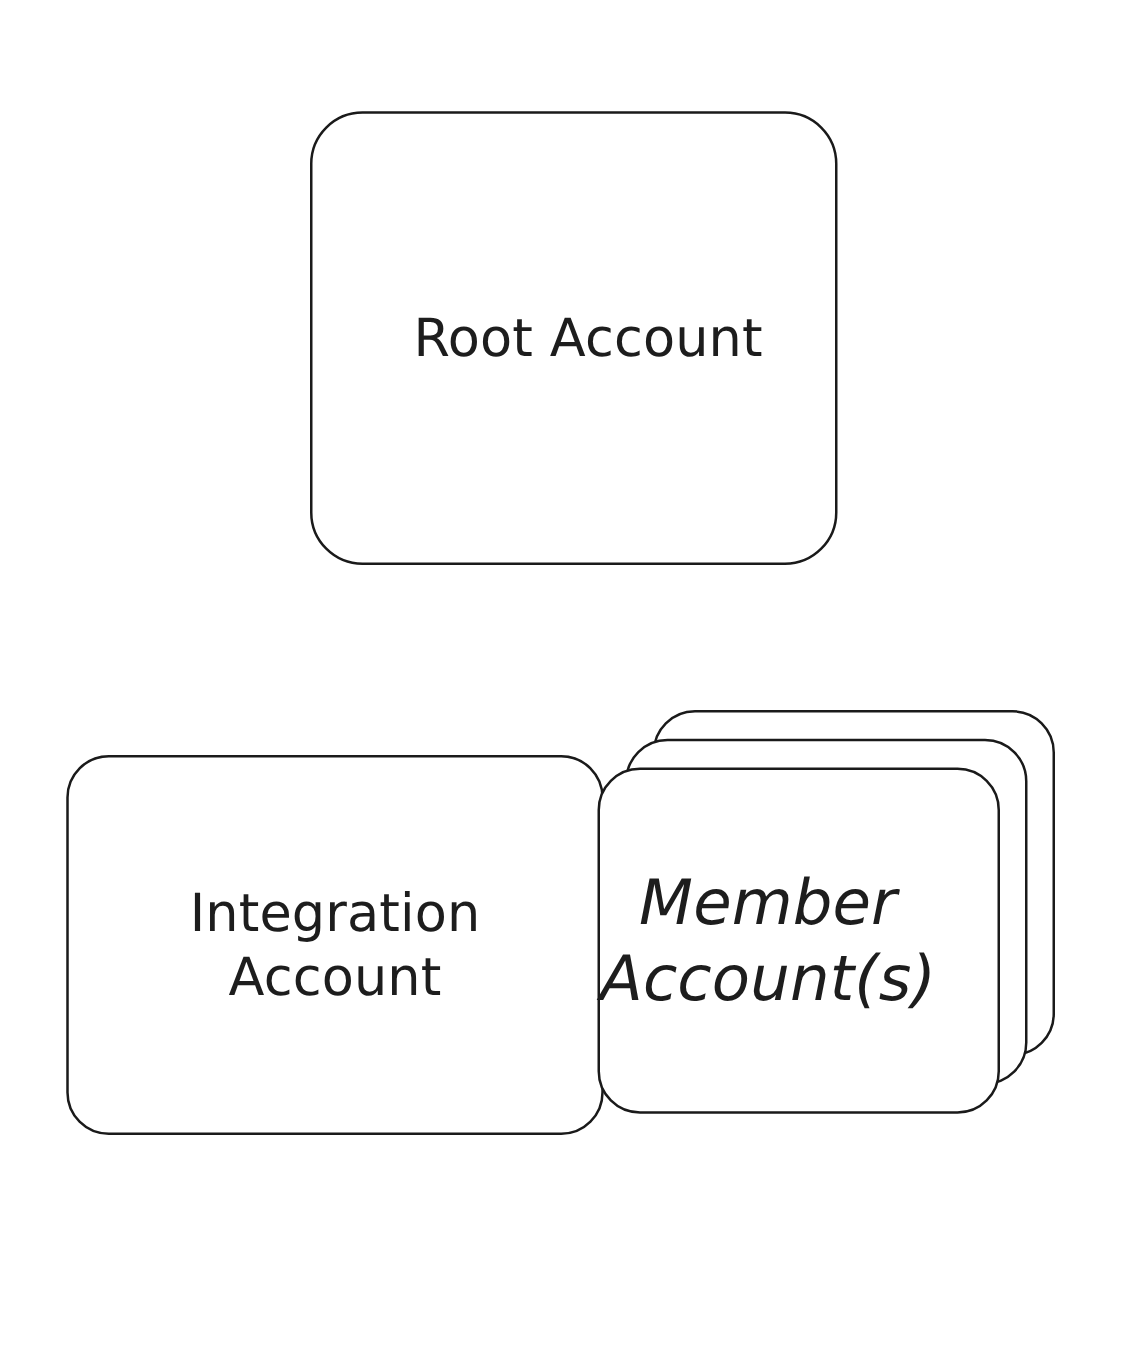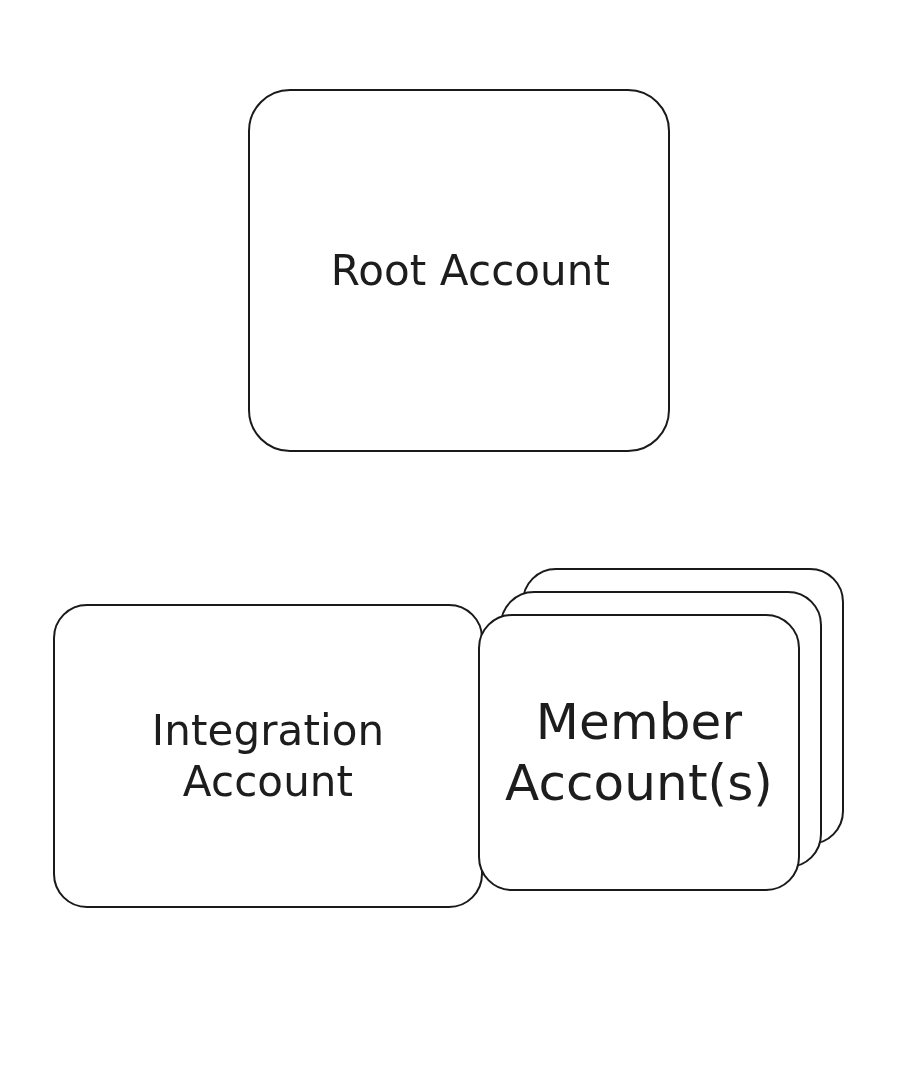--- a/index.html
+++ b/index.html
@@ -90,22 +90,22 @@
     top: 25px;
     z-index: 2;
   }
   
   #member-layer-front {
     left: 0px;
     top: 48px;
     z-index: 3;
     display: flex;
     align-items: center;
-    justify-content: center;
     text-align: center;
+    font-style: italic;
   }
   #member-layer-front .node-label {
     font-size: 50px;
   }
 </style>
 </head>
 <body>
 
 <div id="canvas">
 

